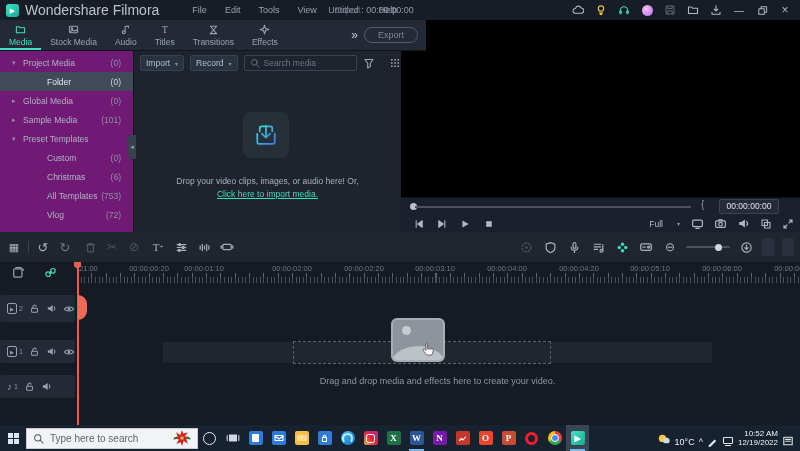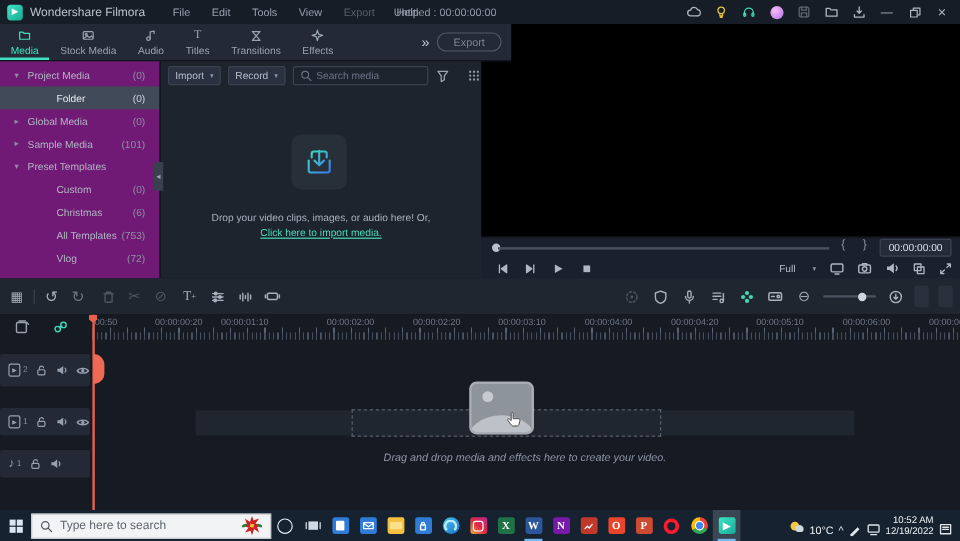--- a/index.html
+++ b/index.html
@@ -8,21 +8,21 @@
   .abs{position:absolute;}
   .flex{display:flex;align-items:center;}
   svg.ic{fill:none;stroke:currentColor;stroke-width:1.1;stroke-linecap:round;stroke-linejoin:round;display:block;}
   svg.fil{fill:currentColor;stroke:none;display:block;}
 
   
   #titlebar{left:0;top:0;width:800px;height:20px;background:#171d26;display:flex;align-items:center;z-index:20;}
   .logo{width:13px;height:13px;border-radius:3px;margin-left:6px;flex:0 0 auto;
         background:linear-gradient(135deg,#3ee6c8,#17a894);display:flex;align-items:center;justify-content:center;}
   .logo span{color:#fff;font-size:7px;line-height:1;}
-  .appname{font-size:10px;color:#bac2ce;margin-left:6px;margin-right:14px;white-space:nowrap;}
+  .appname{font-size:14px;color:#bac2ce;margin-left:6px;margin-right:24px;white-space:nowrap;}
   .menu{font-size:9px;color:#99a2b0;padding:0 9px;cursor:default;}
   .menu.dim{color:#565f6c;}
   #wintitle{left:286px;top:0;width:170px;height:20px;line-height:20px;text-align:center;font-size:9px;color:#8f98a6;}
   #tb-icons{right:0;top:0;height:20px;display:flex;align-items:center;gap:9px;padding-right:8px;}
   #tb-icons .wic{width:14px;height:14px;display:flex;align-items:center;justify-content:center;color:#aeb6c2;font-size:10px;}
   .avatar{width:11px;height:11px;border-radius:50%;background:radial-gradient(circle at 35% 35%,#f8bdf0,#b06ef0);}
   .dim1{color:#5b6470 !important;}
 
   
   #tabbar{left:0;top:20px;width:426px;height:30px;background:#232a35;display:flex;align-items:stretch;z-index:15;border-bottom:1px solid #10151d;}
@@ -57,21 +57,21 @@
             display:flex;align-items:center;justify-content:center;}
   #droptext{left:0;top:126px;width:267px;text-align:center;font-size:8.5px;color:#a7b0bd;}
   #droplink{left:0;top:139px;width:267px;text-align:center;font-size:8.5px;color:#45dcb9;text-decoration:underline;}
 
   
   #preview{left:400px;top:20px;width:400px;height:212px;background:#000;}
   #pvbar{left:0;top:177px;width:400px;height:35px;background:#1b212c;border-top:1px solid #0d1117;}
   #scrub-dot{left:10px;top:5px;width:7px;height:7px;border-radius:50%;background:#b9c1cc;}
   #scrub-line{left:15px;top:8px;width:276px;height:1.6px;background:#4a5260;}
   .brace{font-size:10px;color:#8a93a3;top:1px;}
-  #pv-tc{right:7px;top:1px;width:58px;height:13px;border:1px solid #3a4452;background:#252c38;border-radius:2px;
+  #pv-tc{right:21px;top:1px;width:58px;height:13px;border:1px solid #3a4452;background:#252c38;border-radius:2px;
          text-align:center;line-height:13px;font-size:8.5px;color:#dbe2ec;}
   .pvctl{color:#aeb6c2;}
   #pv-right{right:6px;top:19px;display:flex;align-items:center;gap:10px;color:#aeb6c2;}
   #pv-zoom{display:flex;align-items:center;gap:14px;font-size:8.5px;color:#b7bfcb;border:1px solid transparent;}
 
   
   #toolbar{left:0;top:232px;width:800px;height:30px;background:#20262f;border-bottom:1px solid #0d1117;display:flex;align-items:center;}
   .tbi{display:flex;align-items:center;justify-content:center;width:16px;height:16px;color:#a7afbc;font-size:11px;}
   .tbi.dis{color:#4d5663;}
   .tdiv{width:1px;height:12px;background:#3a4252;margin:0 6px;}
@@ -88,31 +88,31 @@
   .ticks2{left:77px;right:0;top:11px;height:10px;
           background:repeating-linear-gradient(to right,#5a6472 0,#5a6472 1px,transparent 1px,transparent 14.34px);}
   .thead{left:0;width:75px;background:#232a35;border-radius:2px;display:flex;align-items:center;gap:6px;padding-left:7px;box-sizing:border-box;color:#98a1af;}
   .tnum{font-size:7px;color:#8a93a3;margin-left:-4px;}
   .vbadge{width:12px;height:9px;border-radius:2px;border:1px solid #98a1af;display:flex;align-items:center;justify-content:center;font-size:5px;color:#98a1af;}
   #row2hl{left:163px;top:80px;width:549px;height:21px;background:#20262f;}
   #dropzone{left:293px;top:79px;width:256px;height:21px;border:1px dashed #57616f;}
   #imgph{left:391px;top:56px;width:50px;height:40px;background:#8e949c;border:2px solid #a8adb5;border-radius:6px;overflow:hidden;}
   #imgph .sun{position:absolute;left:9px;top:6px;width:9px;height:9px;border-radius:50%;background:#c6cbd1;}
   #imgph .mtn{position:absolute;left:-4px;bottom:-8px;width:58px;height:22px;background:#bdc2c9;border-radius:50% 50% 0 0/100% 100% 0 0;}
-  #tl-hint{left:163px;top:114px;width:549px;text-align:center;font-size:9px;color:#8e97a6;font-style:italic;}
+  #tl-hint{left:163px;top:114px;width:549px;text-align:center;font-size:9px;color:#8e97a6;}
   #playhead{left:77px;top:0;width:1.6px;height:163px;background:#e8614e;z-index:8;}
   #ph-flag{left:74px;top:0;width:7px;height:7px;background:#e8614e;clip-path:polygon(0 0,100% 0,100% 60%,50% 100%,0 60%);z-index:9;}
   #ph-blob{left:78px;top:33px;width:9px;height:25px;background:#ee6a55;border-radius:0 12px 12px 0;z-index:9;}
 
   
   #taskbar{left:0;top:425px;width:800px;height:26px;background:#16222f;display:flex;align-items:center;z-index:20;}
   #startbtn{width:26px;height:26px;display:flex;align-items:center;justify-content:center;}
   .winlogo{display:grid;grid-template-columns:5px 5px;grid-template-rows:5px 5px;gap:1px;}
   .winlogo i{background:#d9e7f5;}
-  #tsearch{width:200px;height:21px;background:#f2f3f4;border:1px solid #c9cdd2;display:flex;align-items:center;gap:6px;
+  #tsearch{width:172px;height:21px;background:#f2f3f4;border:1px solid #c9cdd2;display:flex;align-items:center;gap:6px;
            padding:0 6px;box-sizing:border-box;color:#5f646e;font-size:10px;}
   #tsearch .ph{white-space:nowrap;}
   .tico{width:23px;height:26px;display:flex;align-items:center;justify-content:center;position:relative;}
   .runline{position:absolute;bottom:0;left:4px;right:4px;height:2px;background:#76b9ed;}
   .appsq{width:14px;height:14px;border-radius:2px;display:flex;align-items:center;justify-content:center;
          color:#fff;font-size:9px;font-weight:bold;font-family:"Liberation Serif",serif;}
   #filmora-cell{background:#3a4653;}
   #tray{margin-left:auto;display:flex;align-items:flex-end;gap:4px;padding-right:6px;color:#dfe6ee;}
   #temp{font-size:9px;color:#eef3f8;}
   #clock{text-align:right;font-size:8px;line-height:9px;color:#eef3f8;}
@@ -662,21 +662,21 @@
           <use href="#i-filmplus"></use>
         </svg>
       </span>
     <span class="abs" style="left:44px;top:4px;color:#3fd9b8">
         <svg class="ic" width="13" height="13">
           <use href="#i-link"></use>
         </svg>
       </span>
 
     <div id="ruler-labels">
-      <span style="left:79px">00:50</span>
+      <span style="left:79px">21:00</span>
       <span style="left:149px;transform:translateX(-50%)">00:00:00:20</span>
       <span style="left:204px;transform:translateX(-50%)">00:00:01:10</span>
       <span style="left:292px;transform:translateX(-50%)">00:00:02:00</span>
       <span style="left:364px;transform:translateX(-50%)">00:00:02:20</span>
       <span style="left:435px;transform:translateX(-50%)">00:00:03:10</span>
       <span style="left:507px;transform:translateX(-50%)">00:00:04:00</span>
       <span style="left:579px;transform:translateX(-50%)">00:00:04:20</span>
       <span style="left:650px;transform:translateX(-50%)">00:00:05:10</span>
       <span style="left:722px;transform:translateX(-50%)">00:00:06:00</span>
       <span style="left:794px;transform:translateX(-50%)">00:00:06:20</span>

